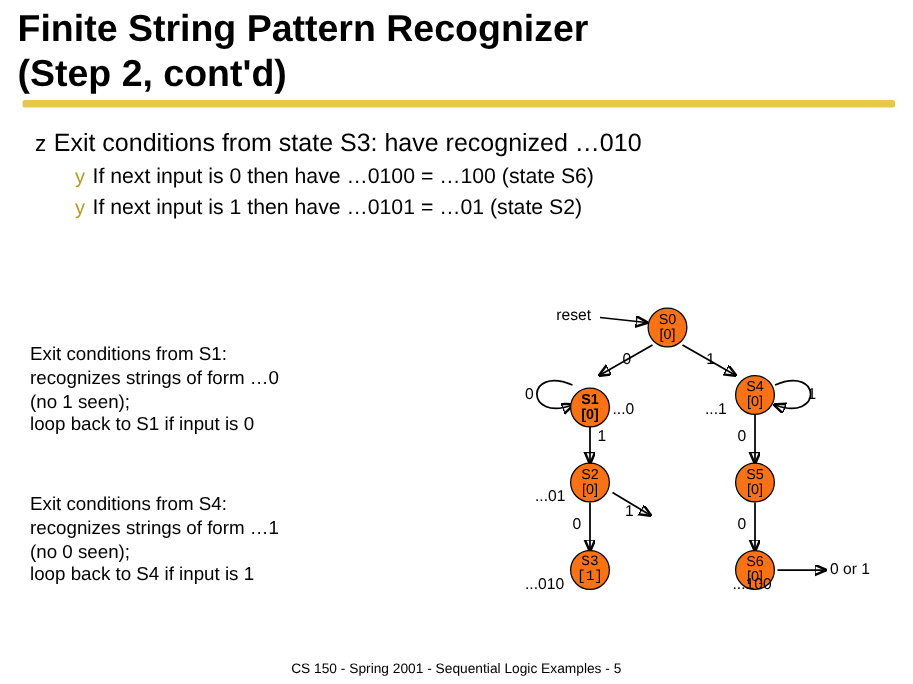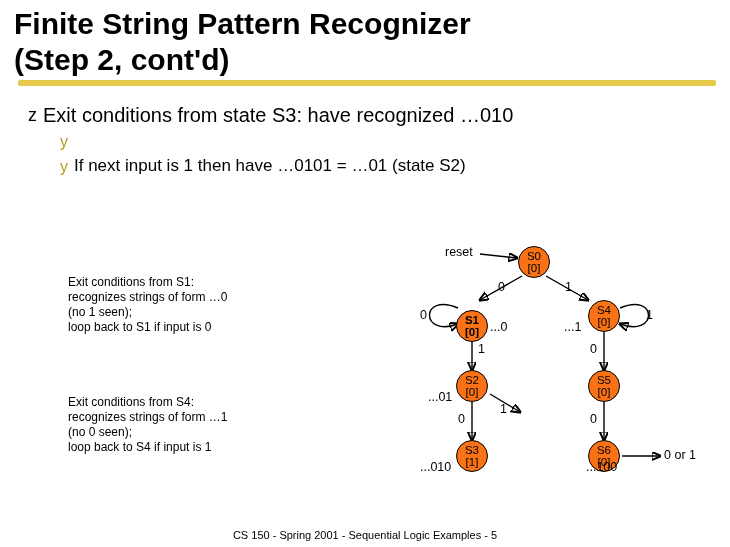--- a/index.html
+++ b/index.html
@@ -31,25 +31,24 @@
     font-size: 20px;
   }
   .z-bullet { display: flex; align-items: flex-start; }
   .z-bullet .glyph { color: #000; font-size: 18px; margin-right: 6px; line-height: 1.3; }
   .sub { padding-left: 32px; font-size: 17px; margin-top: 4px; }
   .sub .row { display: flex; align-items: flex-start; margin-top: 2px; }
   .sub .gly { color: #b79b1e; font-size: 16px; margin-right: 6px; line-height: 1.4; }
   .mid { position: absolute; top: 260px; left: 10px; right: 10px; bottom: 30px; }
   .leftnote {
     position: absolute;
-    font-size: 12px;
+    font-size: 15px;
     line-height: 1.25;
     white-space: pre-line;
     width: 310px;
-    margin-left: 44px;
   }
   .leftnote.a { top: 15px; left: 14px; }
   .leftnote.b { top: 135px; left: 14px; }
   .footer {
     position: absolute;
     bottom: 6px;
     width: 100%;
     text-align: center;
     font-size: 11px;
     font-family: Arial, sans-serif;
@@ -93,20 +92,21 @@
 </div>
 
 <div class="content">
   <div class="z-bullet">
     <span class="glyph">z</span>
     <span>Exit conditions from state S3: have recognized …010</span>
   </div>
   <div class="sub">
     <div class="row">
       <span class="gly">y</span>
+      <span>If next input is 0 then have …0100 = …100 (state S6)</span>
     </div>
     <div class="row">
       <span class="gly">y</span>
       <span>If next input is 1 then have …0101 = …01 (state S2)</span>
     </div>
   </div>
 </div>
 
 <div class="mid">
   <div class="leftnote a">Exit conditions from S1:
@@ -181,21 +181,21 @@
     <div class="seqlbl" style="left:78px; top:148px;">...01</div>
     <div class="lbl" style="left:108px; top:170px;">0</div>
     <div class="lbl" style="left:150px; top:160px;">1</div>
 
     <div class="state" style="left:238px; top:128px;">
       <div>S5</div>
       <div>[0]</div>
     </div>
     <div class="lbl" style="left:240px; top:170px;">0</div>
 
-    <div class="state" style="left:106px; top:198px;">
+    <div class="state" style="left:106px; top:198px;font-family:Liberation Mono, monospace;">
       <div>S3</div>
       <div>[1]</div>
     </div>
     <div class="seqlbl" style="left:70px; top:218px;">...010</div>
 
     <div class="state" style="left:238px; top:198px;">
       <div>S6</div>
       <div>[0]</div>
     </div>
     <div class="seqlbl" style="left:200px; top:218px;margin-left:36px;">...100</div>

